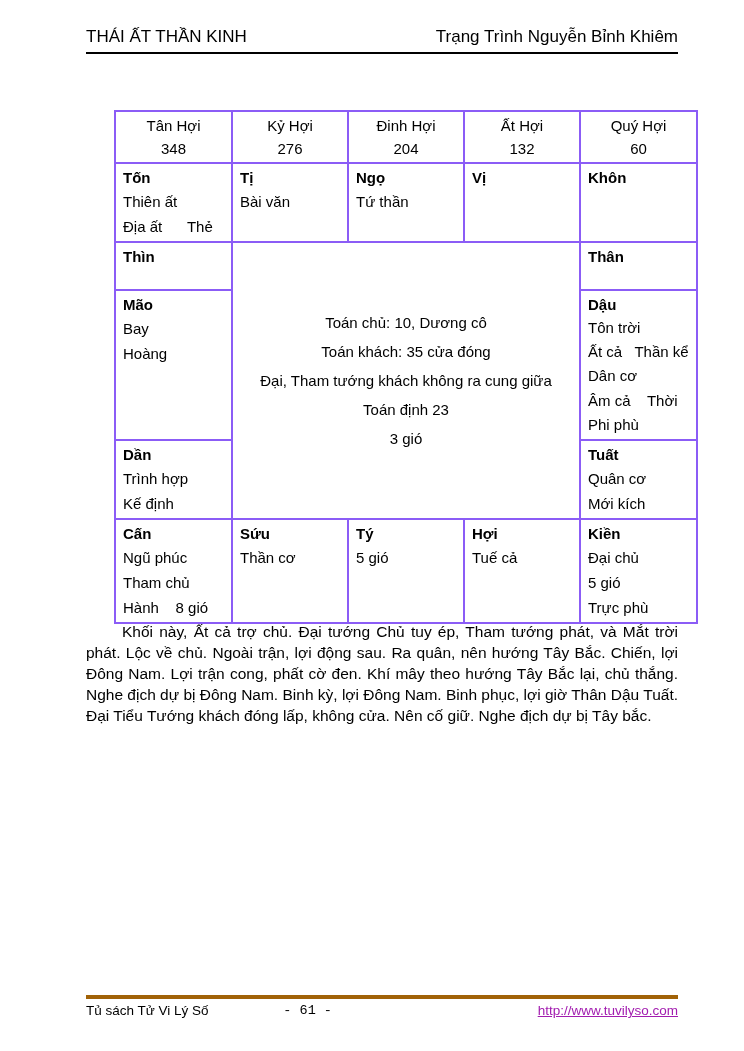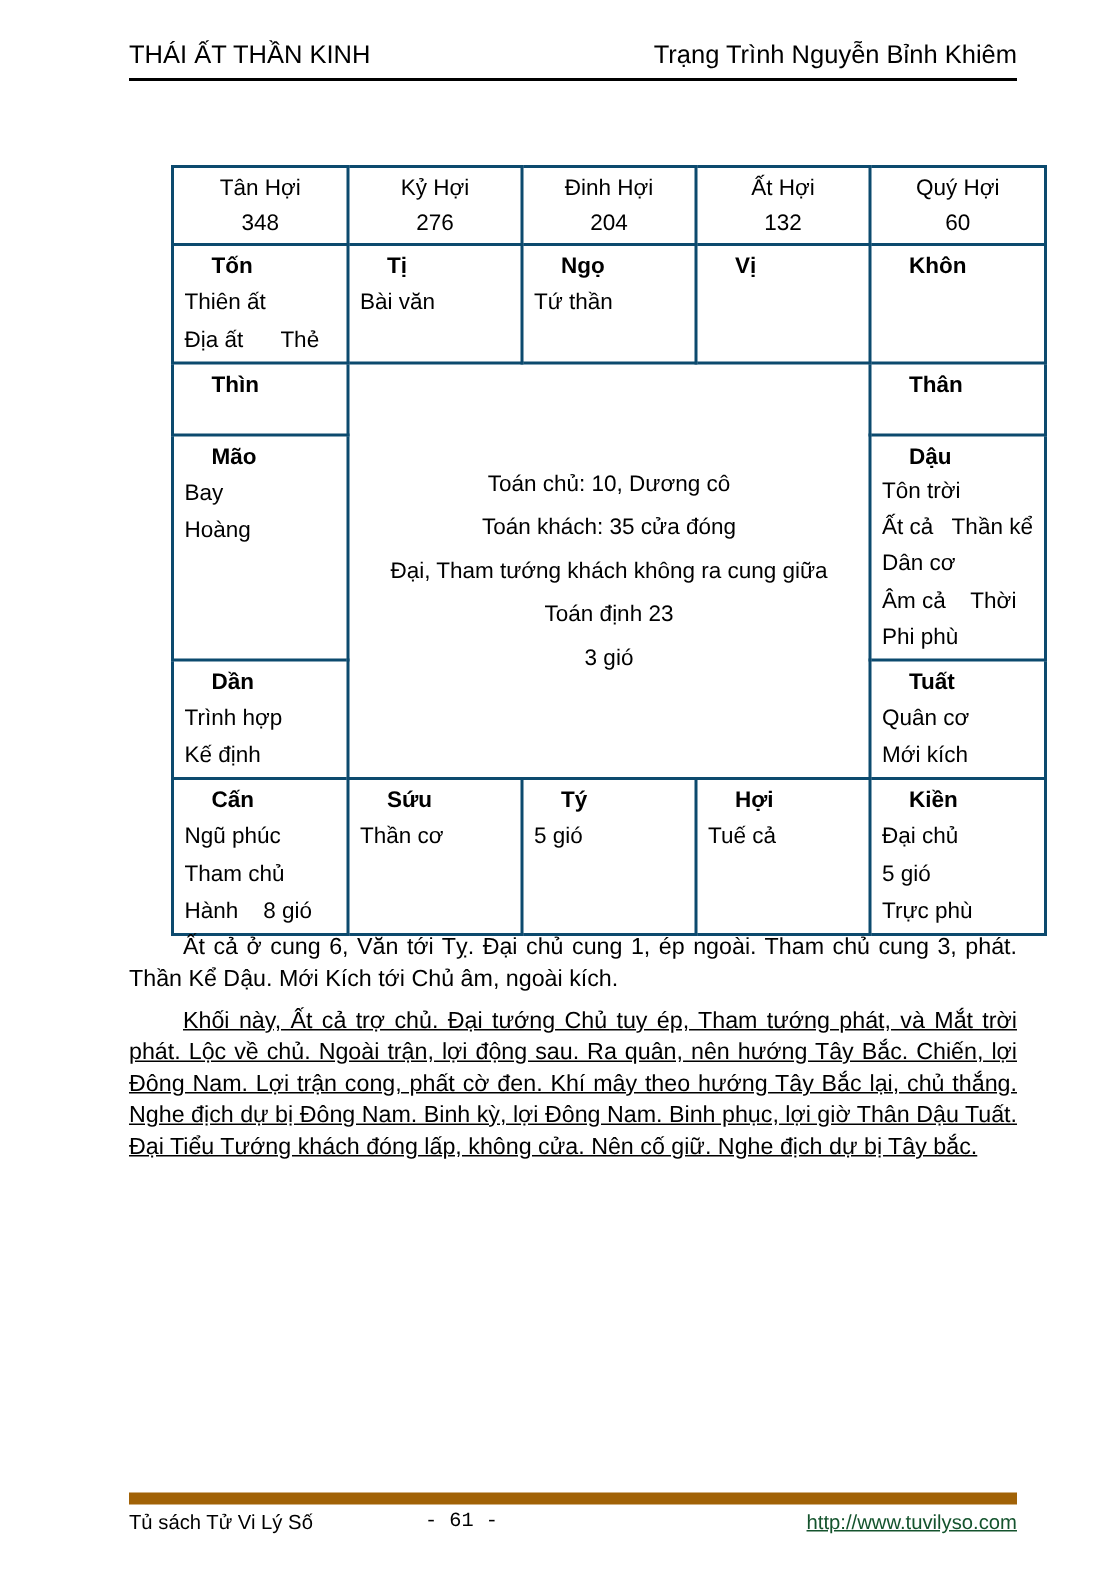--- a/index.html
+++ b/index.html
@@ -23,54 +23,54 @@
 
   
   .chart {
     position: absolute; top: 110px; left: 114px;
     border-collapse: collapse;
     table-layout: fixed;
     width: 582px;
     font-size: 15px;
   }
   .chart td {
-    border: 2px solid #0c4a6e;
+    border: 2px solid #8b5cf6;
     vertical-align: top;
     padding: 2px 6px 2px 7px;
     overflow: hidden;
   }
   .chart td.year-cell { text-align: center; vertical-align: middle; padding: 2px; }
   .year-name, .year-value { line-height: 23px; }
-  .cl { font-weight: bold; line-height: 23px; margin-left: 18px; }
+  .cl { font-weight: bold; line-height: 23px; }
   .line { line-height: 25px; white-space: pre-wrap; }
   .dense .line { line-height: 24.2px; }
   td.center-cell { text-align: center; vertical-align: middle; padding: 0 4px; }
   .center-cell .line { line-height: 29px; }
 
   
   .body-text {
     position: absolute; top: 621px; left: 86px; width: 592px;
     font-size: 15.5px; line-height: 21px;
     text-align: justify;
   }
   .body-text p { margin: 0; text-indent: 36px; }
   .body-text p + p { margin-top: 7px; text-decoration: underline; }
 
   
   .page-footer {
     position: absolute; top: 995px; left: 86px; width: 592px;
-    border-top: 8px solid #a16207;
+    border-top: 4px solid #a16207;
     padding-top: 4px;
     display: flex;
     font-size: 13.5px;
   }
   .page-footer > span { flex: 1 1 0; }
   .footer-center { text-align: left; font-family: Liberation Mono, monospace; }
   .footer-right { text-align: right; }
-  .footer-link { text-decoration: underline; color: #14532d; cursor: pointer; }
+  .footer-link { text-decoration: underline; color: #a21caf; cursor: pointer; }
 </style>
 </head>
 <body>
 
 <div class="page-header">
   <span>THÁI ẤT THẦN KINH</span>
   <span>Trạng Trình Nguyễn Bỉnh Khiêm</span>
 </div>
 
 <table class="chart">
@@ -220,21 +220,20 @@
             <div class="line">Đại chủ</div>
             <div class="line">5 gió</div>
             <div class="line">Trực phù</div>
           </div>
     </td>
   </tr>
 </tbody>
   </table>
 
 <div class="body-text">
-  <p>Ất cả ở cung 6, Văn tới Tỵ. Đại chủ cung 1, ép ngoài. Tham chủ cung 3, phát. Thần Kể Dậu. Mới Kích tới Chủ âm, ngoài kích.</p>
   <p>Khối này, Ất cả trợ chủ. Đại tướng Chủ tuy ép, Tham tướng phát, và Mắt trời phát. Lộc về chủ. Ngoài trận, lợi động sau. Ra quân, nên hướng Tây Bắc. Chiến, lợi Đông Nam. Lợi trận cong, phất cờ đen. Khí mây theo hướng Tây Bắc lại, chủ thắng. Nghe địch dự bị Đông Nam. Binh kỳ, lợi Đông Nam. Binh phục, lợi giờ Thân Dậu Tuất. Đại Tiểu Tướng khách đóng lấp, không cửa. Nên cố giữ. Nghe địch dự bị Tây bắc.</p>
 </div>
 
 <div class="page-footer">
   <span class="footer-left">Tủ sách Tử Vi Lý Số</span>
   <span class="footer-center">- 61 -</span>
   <span class="footer-right"><span class="footer-link">http://www.tuvilyso.com</span></span>
 </div>
 
 </body></html>

